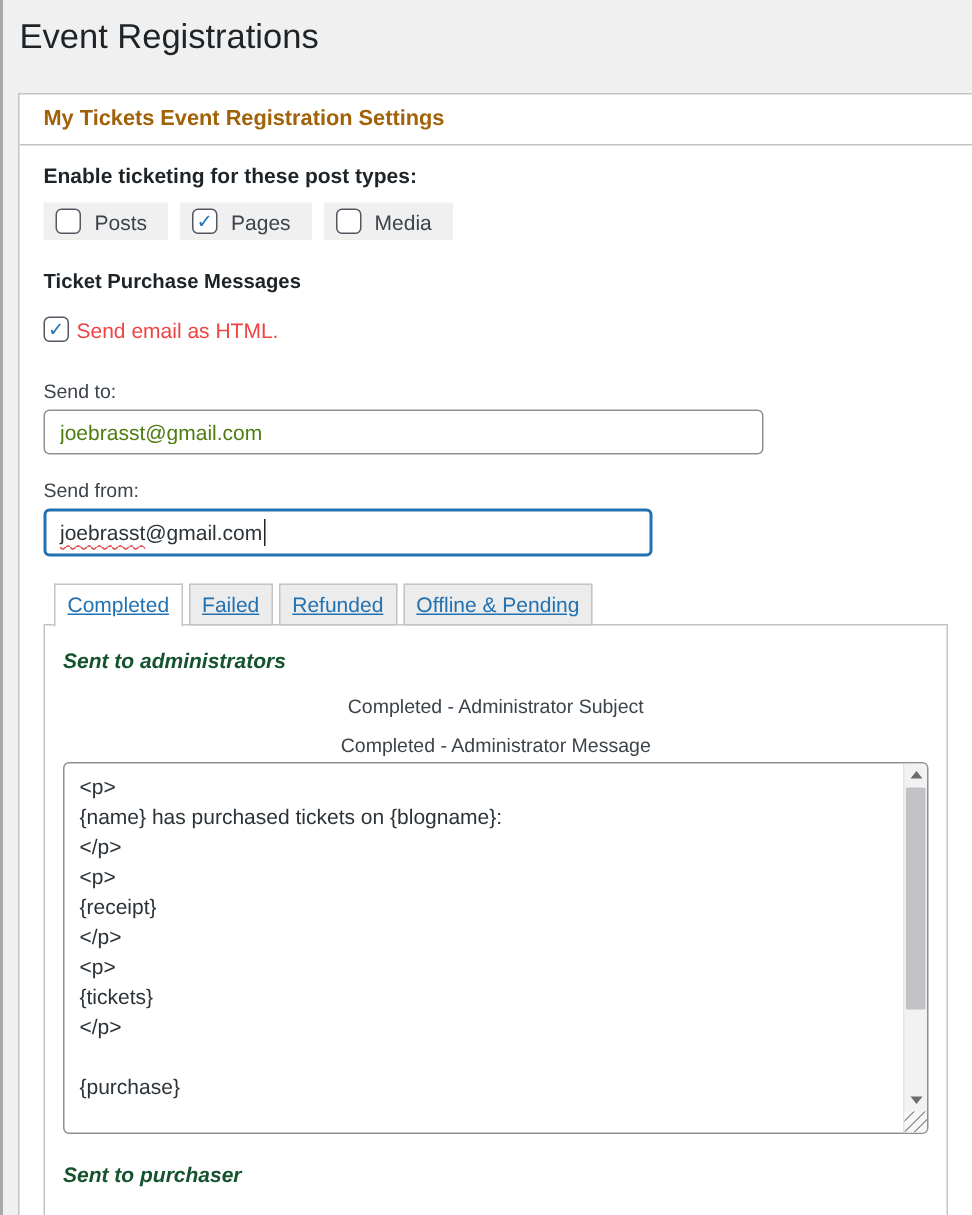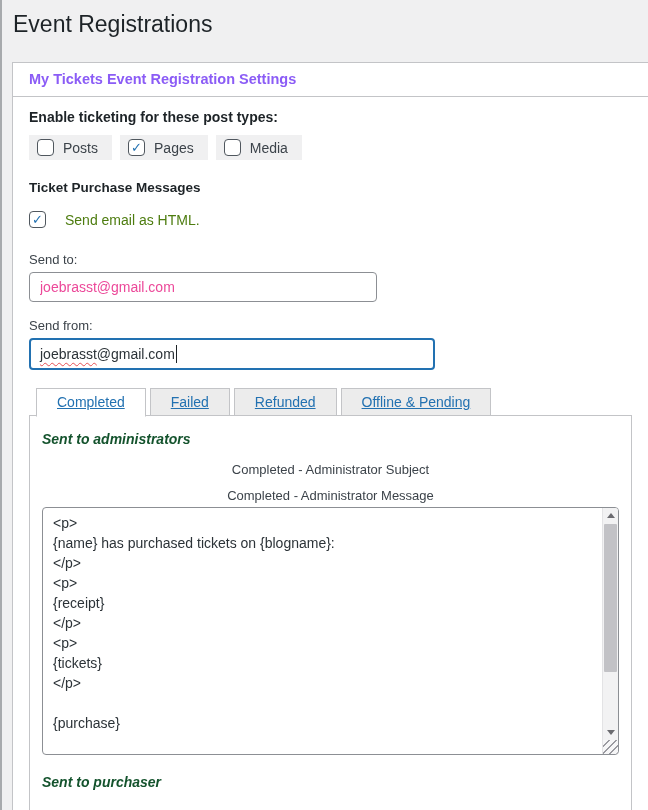--- a/index.html
+++ b/index.html
@@ -19,21 +19,21 @@
     color: #1d2327; padding: 10px 0 0 13px;
   }
   .panel {
     margin: 23px 0 0 12px;
     background: #fff;
     border: 1px solid #c3c4c7;
     border-right: none;
     min-height: 760px;
   }
   .panel-header {
-    font-size: 14.5px; font-weight: 600; color: #8b5cf6;
+    font-size: 14.5px; font-weight: 600; color: #a16207;
     padding: 8px 16px; line-height: 17px;
     border-bottom: 1px solid #c3c4c7;
   }
   .panel-body { padding: 12px 16px 0 16px; }
 
   .bold-label { font-size: 14px; font-weight: 700; color: #1d2327; line-height: 17px; }
 
   .chips { display: flex; gap: 8px; margin-top: 9px; text-align: center; }
   .chip {
     display: inline-flex; align-items: center; gap: 9px;
@@ -45,29 +45,29 @@
     width: 17px; height: 17px; flex: 0 0 17px;
     background: #fff; border: 1.5px solid #50575e; border-radius: 4px;
     font-size: 13px; font-weight: 700; color: transparent; line-height: 1;
   }
   .cb.on { color: #2271b1; }
   .cb.on::after { content: "✓"; margin-top: -1px; }
 
   .sub-heading { font-size: 13.5px; font-weight: 600; color: #1d2327; margin-top: 20px; }
 
   .check-row {
-    display: inline-flex; align-items: center; gap: 19px;
-    margin-top: 16px; font-size: 14px; color: #4d7c0f; cursor: pointer;
+    display: inline-flex; align-items: center; gap: 5px;
+    margin-top: 16px; font-size: 14px; color: #ef4444; cursor: pointer;
   }
 
   .field-label { font-size: 13px; color: #3c434a; line-height: 16px; margin-top: 24px; }
   .text-input {
-    display: block; width: 348px; height: 30px; margin-top: 4px;
+    display: block; width: 480px; height: 30px; margin-top: 4px;
     border: 1px solid #8c8f94; border-radius: 4px;
-    padding: 0 10px; font-size: 14px; color: #ec4899;
+    padding: 0 10px; font-size: 14px; color: #4d7c0f;
     font-family: "Liberation Sans", "DejaVu Sans", sans-serif;
     background: #fff; outline: none;
   }
   .text-input-div {
     display: flex; align-items: center;
     width: 406px; height: 32px; margin-top: 4px;
     border: 2px solid #2271b1; border-radius: 4px;
     padding: 0 9px; font-size: 14px; color: #2c3338; background: #fff;
     cursor: text;
   }
@@ -77,21 +77,21 @@
     text-decoration-color: #e65054;
     text-decoration-thickness: 1px;
     text-underline-offset: 3px;
   }
   .caret { display: inline-block; width: 1.5px; height: 18px; background: #1d2327; margin-left: 1px; }
 
   .tabs { display: flex; margin: 18px 0 0 7px; position: relative; z-index: 2; }
   .tab {
     border: 1px solid #c3c4c7; border-bottom: 1px solid #c3c4c7;
     background: #ececec;
-    padding: 4px 20px; margin-right: 4px;
+    padding: 4px 8px; margin-right: 4px;
     font-size: 14px; line-height: 18px; cursor: pointer;
   }
   .tab a { color: #2271b1; text-decoration: underline; }
   .tab.on { background: #fff; border-bottom-color: #fff; margin-bottom: -1px; padding-bottom: 5px; }
 
   .tabpanel {
     border: 1px solid #c3c4c7; background: #fff;
     margin-top: -1px; padding: 14px 12px 20px 12px;
     position: relative; z-index: 1;
   }

